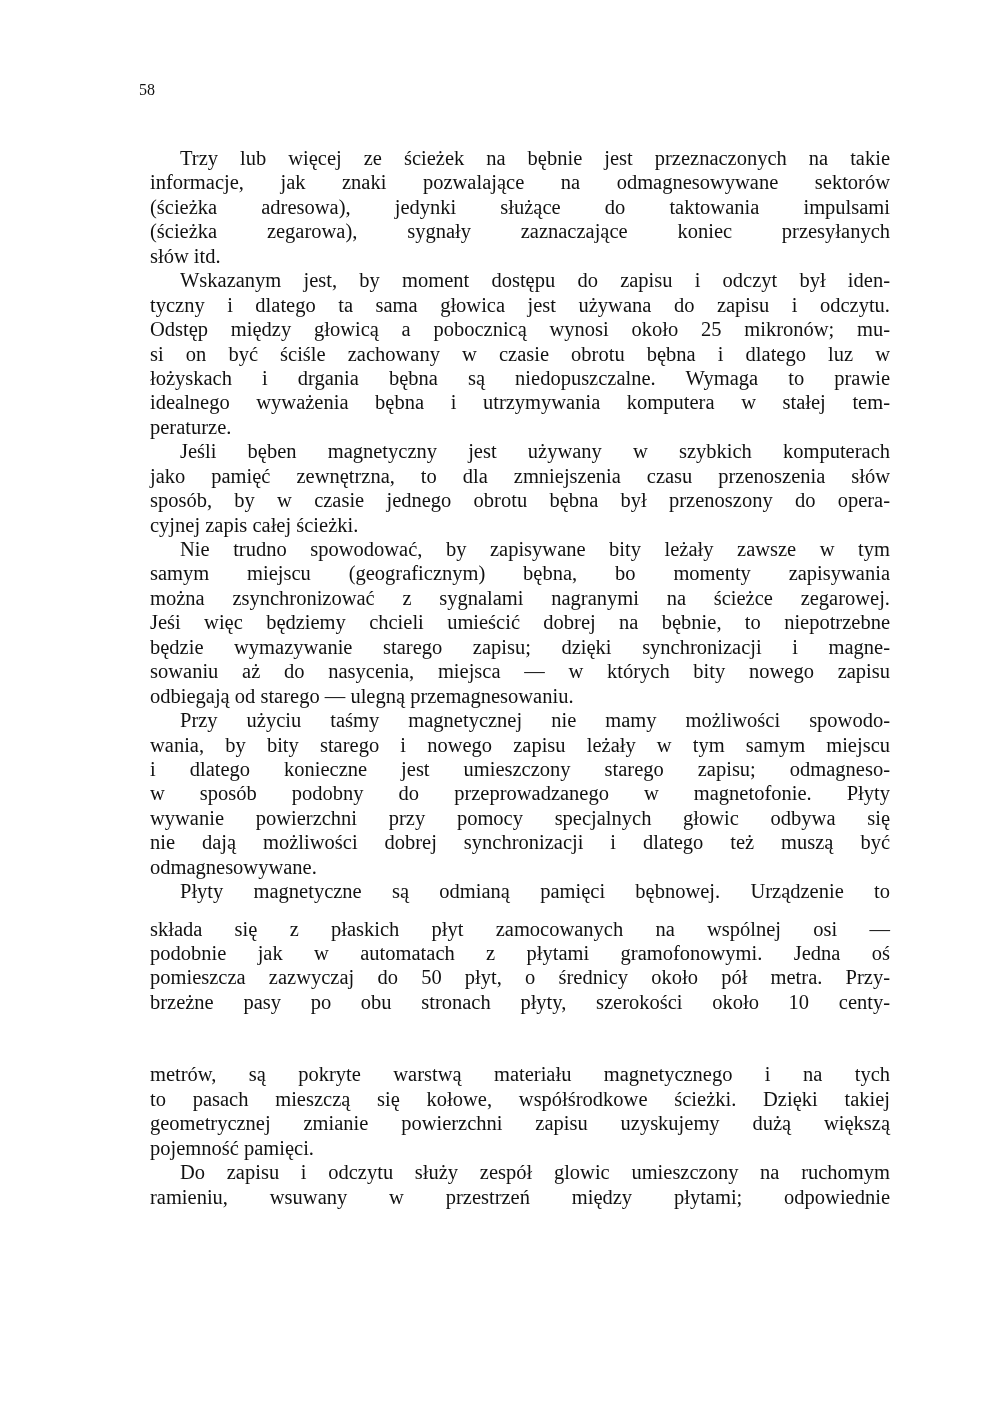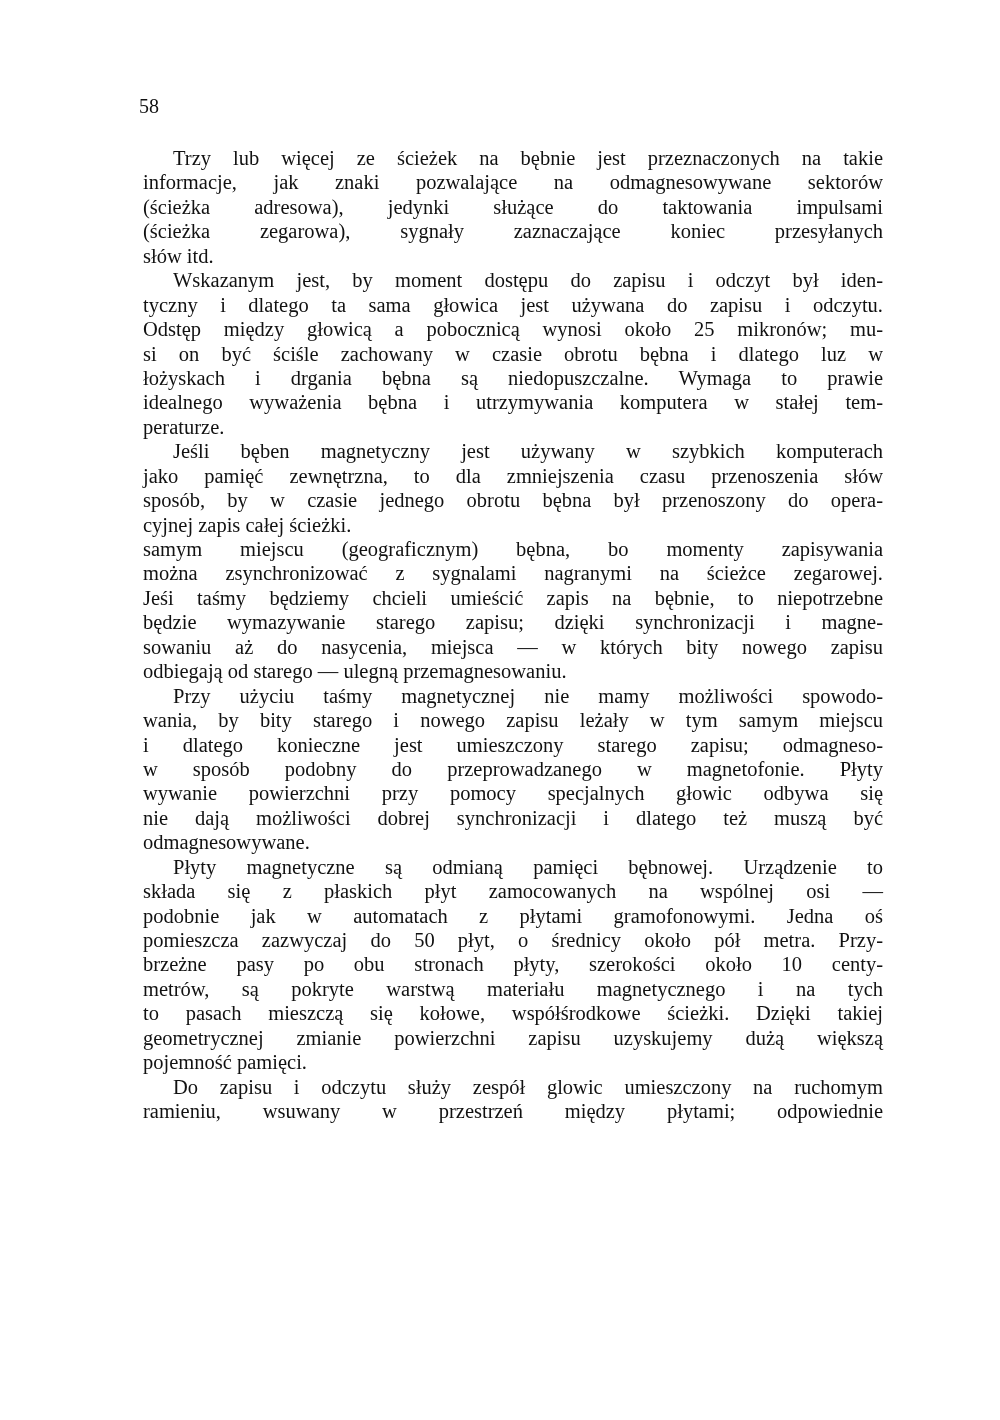--- a/index.html
+++ b/index.html
@@ -1,19 +1,19 @@
 <!DOCTYPE html>
 <html><head>
   <meta charset="utf-8">
   <style>
     html, body { margin: 0; padding: 0; background: #ffffff; }
     body { width: 1000px; height: 1420px; position: relative; overflow: hidden;
            font-family: "Liberation Serif", "DejaVu Serif", serif; color: #111; }
-    .page-number { position: absolute; left: 139px; top: 94px; font-size: 20px; line-height: 24px; font-family: Liberation Serif, serif; }
-    .text-block { position: absolute; left: 143px; top: 146px; width: 740px; }
+    .page-number { position: absolute; left: 139px; top: 78px; font-size: 16px; line-height: 24px; font-family: Liberation Serif, serif; }
+    .text-block { position: absolute; left: 150px; top: 146px; width: 740px; }
     .line { display: block; font-size: 20.5px; line-height: 24.45px; height: 24.45px;
             text-align: justify; text-align-last: justify; white-space: nowrap; overflow: visible; }
     .line.indent { padding-left: 30px; }
     .line.last { text-align-last: left; }
   </style>
 </head>
 <body>
 
 <div class="page-number">58</div>
 
@@ -34,43 +34,44 @@
       <span class="line" style="word-spacing: 0px;">idealnego wyważenia bębna i utrzymywania komputera w stałej tem-</span>
       <span class="line last">peraturze.</span>
     </div>
     <div class="paragraph">
       <span class="line indent" style="word-spacing: 0px;">Jeśli bęben magnetyczny jest używany w szybkich komputerach</span>
       <span class="line" style="word-spacing: 0px;">jako pamięć zewnętrzna, to dla zmniejszenia czasu przenoszenia słów</span>
       <span class="line" style="word-spacing: 0px;">sposób, by w czasie jednego obrotu bębna był przenoszony do opera-</span>
       <span class="line last">cyjnej zapis całej ścieżki.</span>
     </div>
     <div class="paragraph">
+      <span class="line indent" style="word-spacing: 0px;">Nie trudno spowodować, by zapisywane bity leżały zawsze w tym</span>
       <span class="line" style="word-spacing: 0px;">samym miejscu (geograficznym) bębna, bo momenty zapisywania</span>
       <span class="line" style="word-spacing: 0px;">można zsynchronizować z sygnalami nagranymi na ścieżce zegarowej.</span>
-      <span class="line" style="word-spacing: 0px;">Jeśi taśmy będziemy chcieli umieścić zapis na bębnie, to niepotrzebne</span>
+      <span class="line" style="word-spacing: 0px;">Jeśi więc będziemy chcieli umieścić dobrej na bębnie, to niepotrzebne</span>
       <span class="line" style="word-spacing: 0px;">będzie wymazywanie starego zapisu; dzięki synchronizacji i magne-</span>
       <span class="line" style="word-spacing: 0px;">sowaniu aż do nasycenia, miejsca — w których bity nowego zapisu</span>
       <span class="line last">odbiegają od starego — ulegną przemagnesowaniu.</span>
     </div>
     <div class="paragraph">
       <span class="line indent" style="word-spacing: 0px;">Przy użyciu taśmy magnetycznej nie mamy możliwości spowodo-</span>
       <span class="line" style="word-spacing: 0px;">wania, by bity starego i nowego zapisu leżały w tym samym miejscu</span>
       <span class="line" style="word-spacing: 0px;">i dlatego konieczne jest umieszczony starego zapisu; odmagneso-</span>
       <span class="line" style="word-spacing: 0px;">w sposób podobny do przeprowadzanego w magnetofonie. Płyty</span>
       <span class="line" style="word-spacing: 0px;">wywanie powierzchni przy pomocy specjalnych głowic odbywa się</span>
       <span class="line" style="word-spacing: 0px;">nie dają możliwości dobrej synchronizacji i dlatego też muszą być</span>
       <span class="line last">odmagnesowywane.</span>
     </div>
     <div class="paragraph">
       <span class="line indent" style="word-spacing: 0px;">Płyty magnetyczne są odmianą pamięci bębnowej. Urządzenie to</span>
-      <span class="line" style="word-spacing: 0px;">składa się z płaskich płyt zamocowanych na wspólnej osi —</span>
+      <span class="line" style="word-spacing: 0px; margin-top: 13px;">składa się z płaskich płyt zamocowanych na wspólnej osi —</span>
       <span class="line" style="word-spacing: 0px;">podobnie jak w automatach z płytami gramofonowymi. Jedna oś</span>
       <span class="line" style="word-spacing: 0px;">pomieszcza zazwyczaj do 50 płyt, o średnicy około pół metra. Przy-</span>
       <span class="line" style="word-spacing: 0px;">brzeżne pasy po obu stronach płyty, szerokości około 10 centy-</span>
-      <span class="line" style="word-spacing: 0px;">metrów, są pokryte warstwą materiału magnetycznego i na tych</span>
+      <span class="line" style="word-spacing: 0px; margin-top: 48px;">metrów, są pokryte warstwą materiału magnetycznego i na tych</span>
       <span class="line" style="word-spacing: 0px; font-family: Liberation Serif, serif;">to pasach mieszczą się kołowe, współśrodkowe ścieżki. Dzięki takiej</span>
       <span class="line" style="word-spacing: 0px;">geometrycznej zmianie powierzchni zapisu uzyskujemy dużą większą</span>
       <span class="line last">pojemność pamięci.</span>
     </div>
     <div class="paragraph">
       <span class="line indent" style="word-spacing: 0px;">Do zapisu i odczytu służy zespół glowic umieszczony na ruchomym</span>
       <span class="line" style="word-spacing: 0px;">ramieniu, wsuwany w przestrzeń między płytami; odpowiednie</span>
     </div>
   </div>
 

